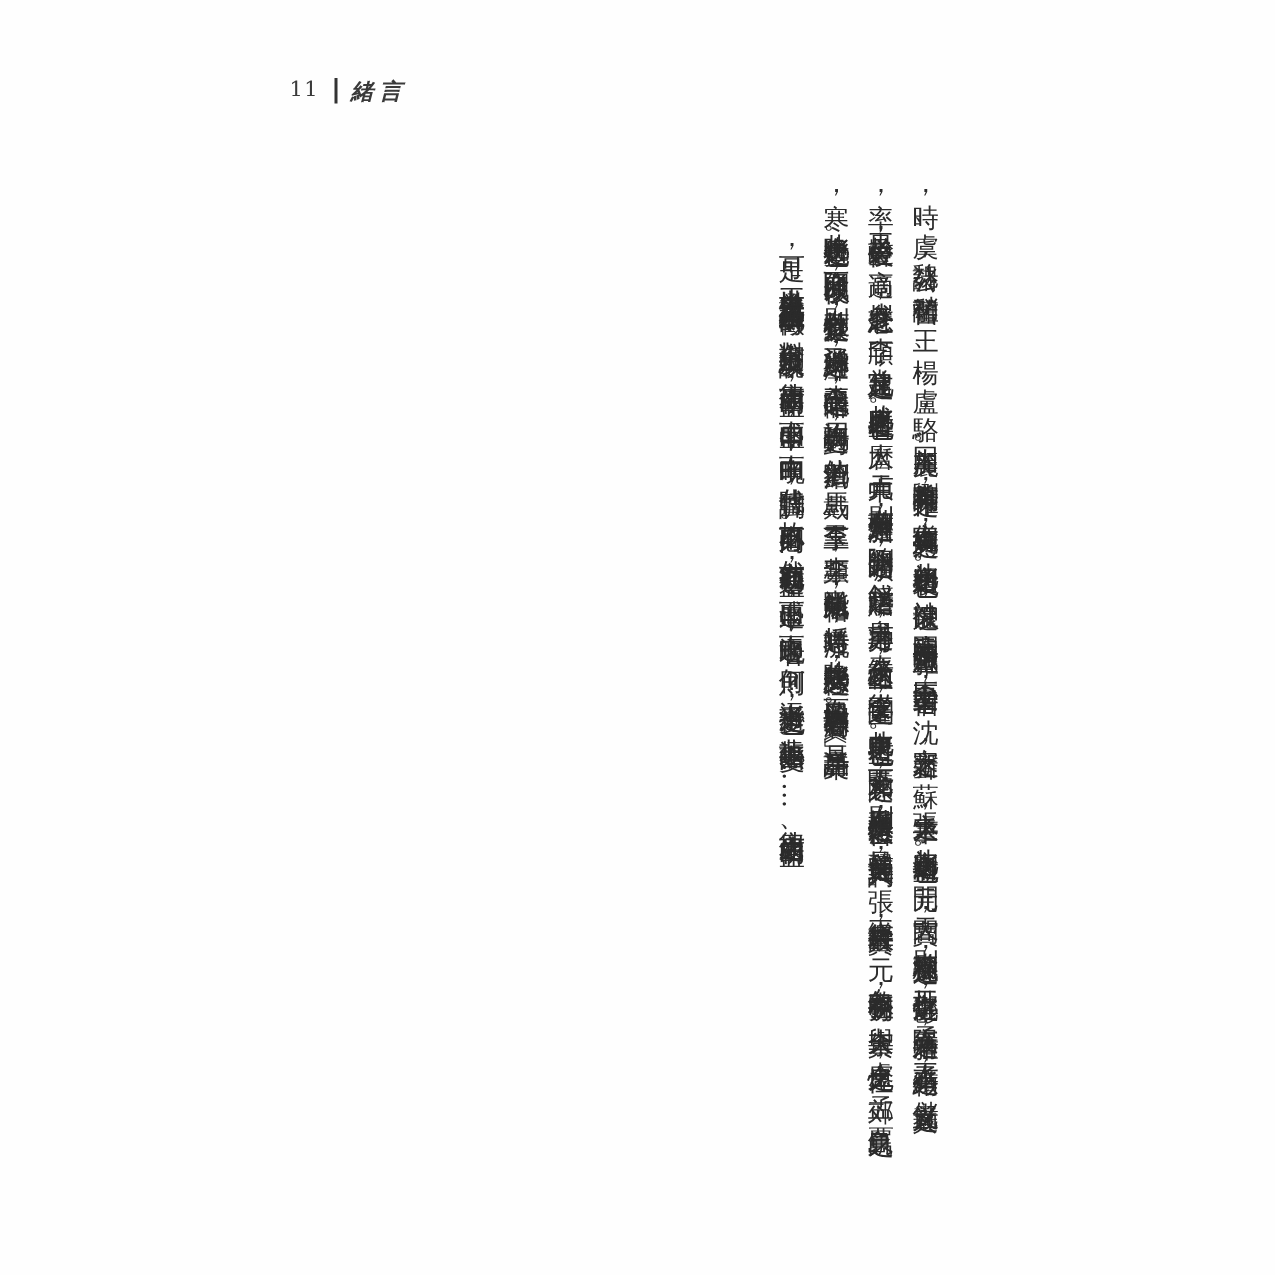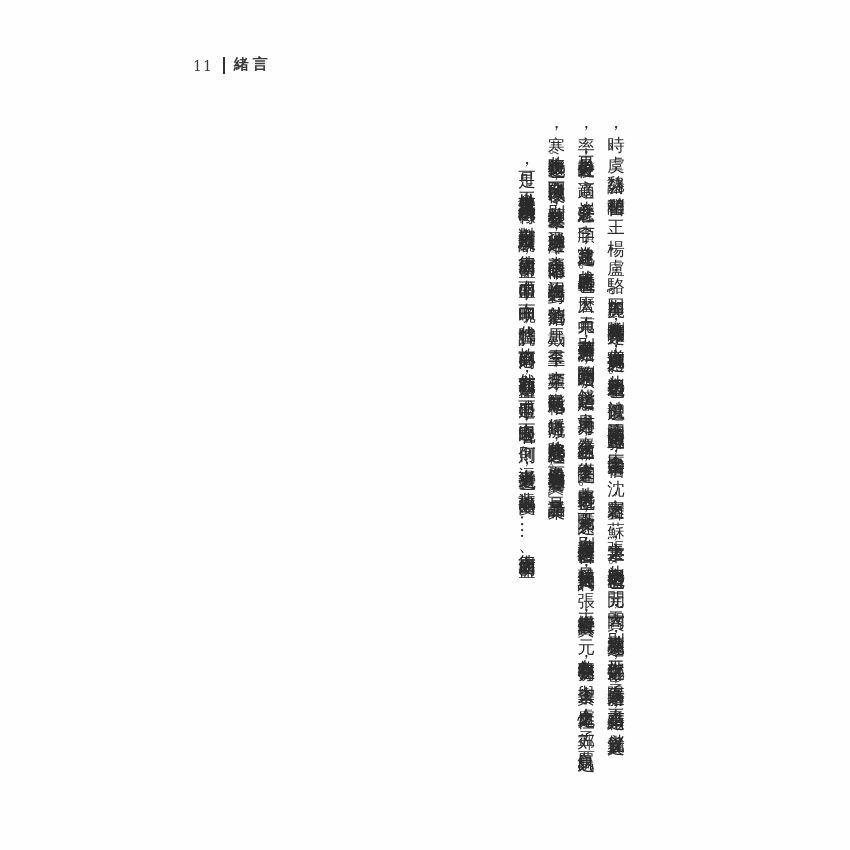--- a/index.html
+++ b/index.html
@@ -20,39 +20,40 @@
     left: 0; top: 0;
     width: 850px; height: 850px;
     background: #fefefe;
   }
   .running-head {
     position: absolute;
     left: 193px;
     top: 52px;
     height: 22px;
     display: flex;
-    align-items: flex-end;
+    align-items: flex-start;
     font-size: 14px;
     color: #3a3a3a;
   }
   .page-number {
     letter-spacing: 1px;
     margin-right: 10px;
   }
   .head-rule {
     display: inline-block;
     width: 2px;
     height: 17px;
     background: #333;
     margin-right: 9px;
   }
   .chapter-title {
     font-size: 15px;
     font-weight: bold;
     letter-spacing: 4px;
+    font-style: italic;
   }
   .body-text {
     position: absolute;
     top: 122px;
     right: 220px;
     height: 620px;
     writing-mode: vertical-rl;
     -webkit-writing-mode: vertical-rl;
     font-size: 17.5px;
     line-height: 29.7px;

